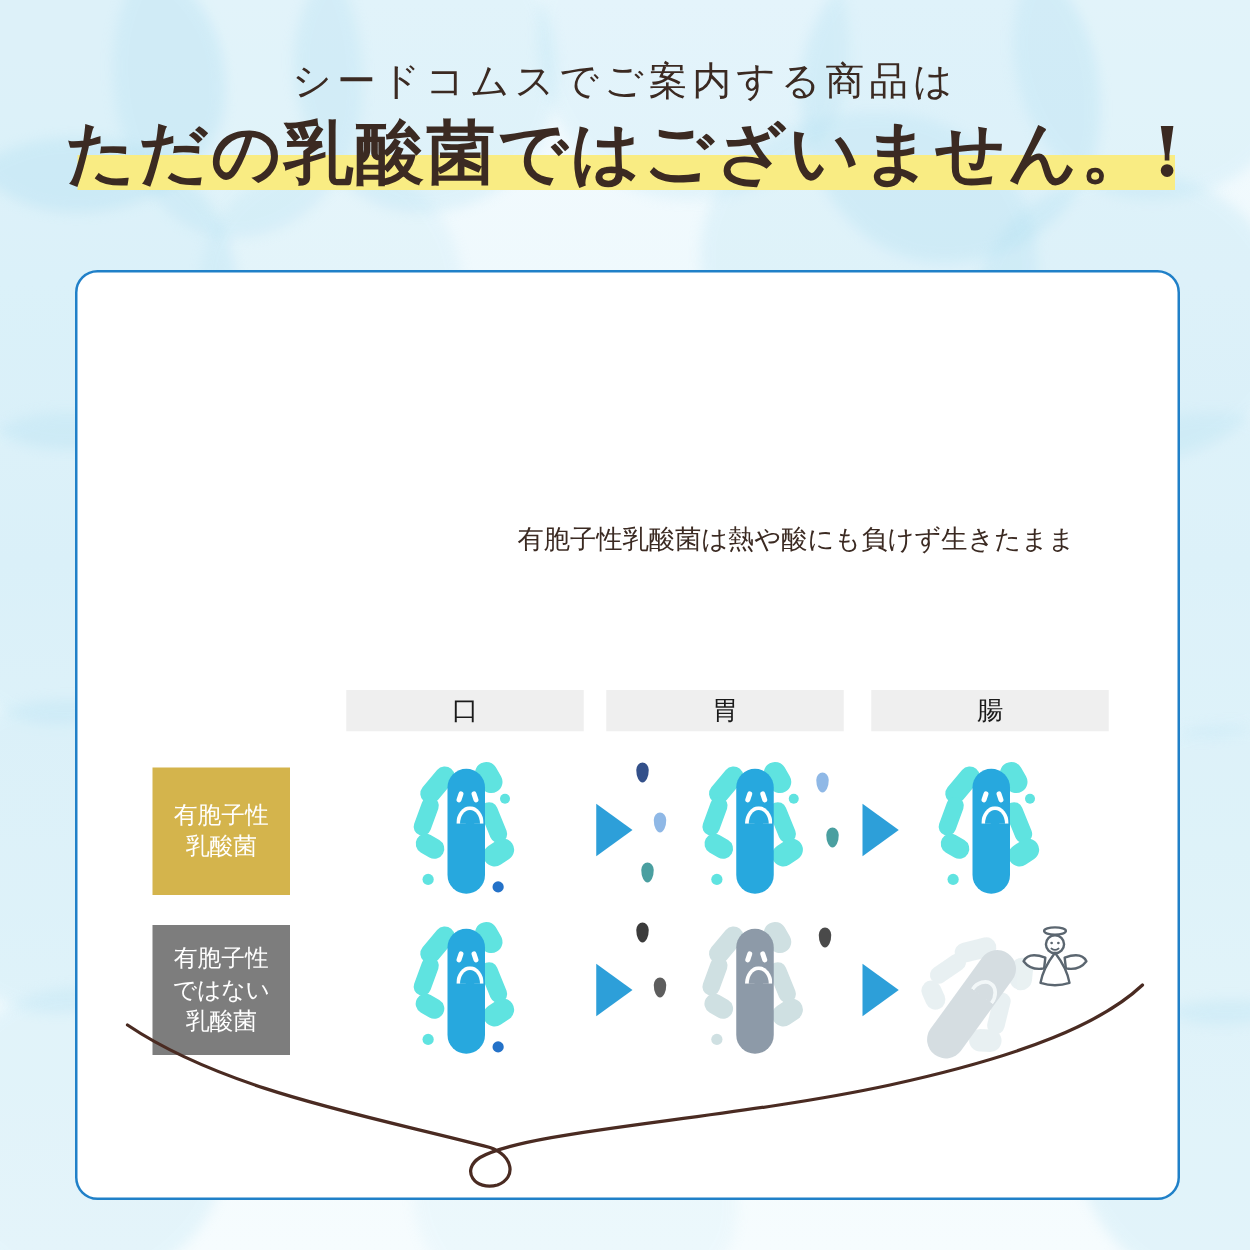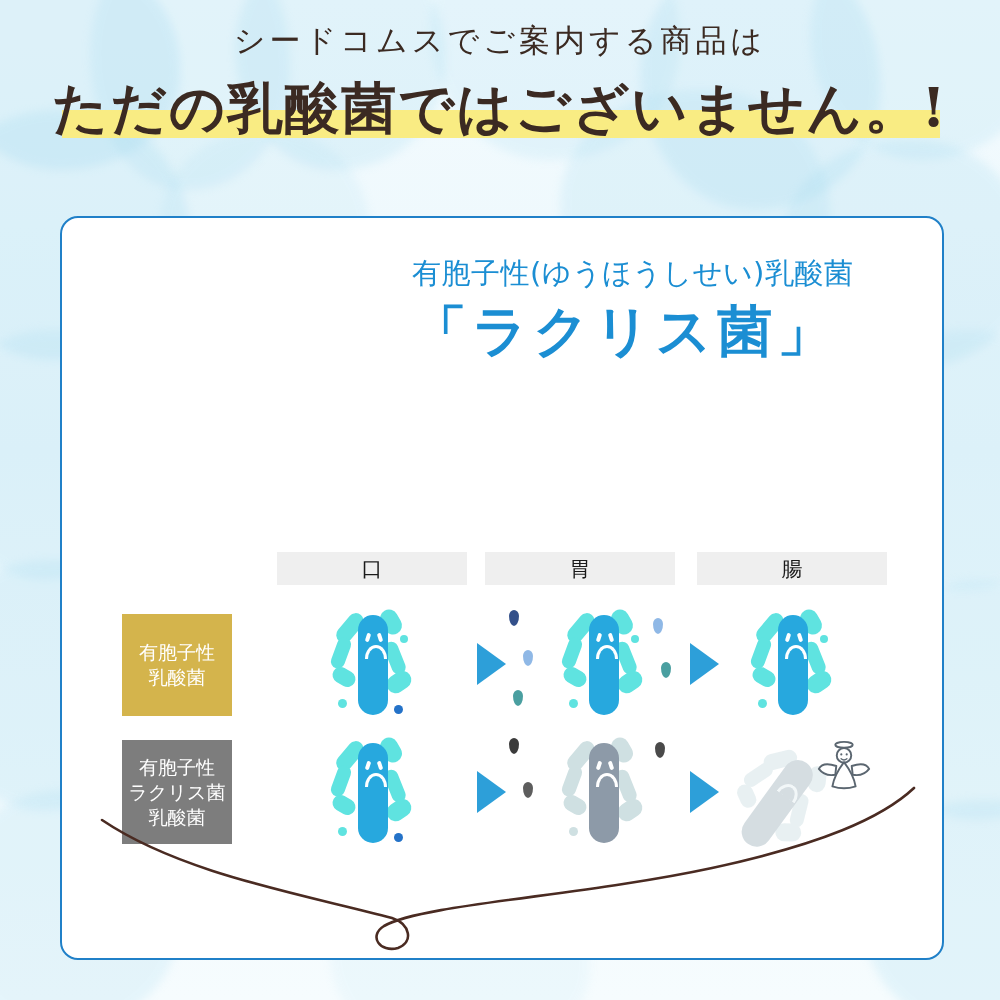--- a/index.html
+++ b/index.html
@@ -37,30 +37,29 @@
 
   
   .header {
     position: absolute;
     left: 0;
     top: 0;
     width: 1000px;
     text-align: center;
   }
   .headline-1 {
-    margin-top: 20px;
+    margin-top: 44px;
     font-family: "DejaVu Serif", "Liberation Serif", serif;
     font-size: 31px;
     letter-spacing: 4px;
     color: #3b2a22;
     white-space: nowrap;
   }
   .headline-2-wrap {
     position: relative;
-    margin-top: 10px;
     height: 74px;
   }
   .hl-bar {
     position: absolute;
     left: 62px;
     right: 60px;
     bottom: 8px;
     height: 28px;
     background: #f9ec83;
   }
@@ -321,26 +320,23 @@
     <div class="headline-1">シードコムスでご案内する商品は</div>
     <div class="headline-2-wrap">
       <div class="hl-bar"></div>
       <div class="headline-2">ただの乳酸菌ではございません。!</div>
     </div>
   </div>
 
   <div class="card">
 
 
-    <div class="title-block">
-      <div class="sub-title">有胞子性(ゆうほうしせい)乳酸菌</div>
-      <div class="main-title">「ラクリス菌」</div>
-    </div>
 
     <div class="body-copy">
+      <div>有胞子性乳酸菌は熱や酸にも負けず生きたまま</div>
     </div>
 
     <div class="diagram">
 
       <div class="col-head" style="left:215px; width:190px;">口</div>
       <div class="col-head" style="left:423px; width:190px;">胃</div>
       <div class="col-head" style="left:635px; width:190px;">腸</div>
 
       <div class="row-label gold" style="left:60px; top:62px; height:102px;">
         <span>有胞子性</span>
@@ -403,21 +399,21 @@
           <div class="splash" style="left:80px; top:28px; width:8px;  height:8px;"></div>
           <div class="body"></div>
           <div class="eye l"></div>
           <div class="eye r"></div>
           <div class="mouth"></div>
         </div>
       </div>
 
       <div class="row-label gray" style="left:60px; top:188px; height:104px;">
         <span>有胞子性</span>
-        <span>ラクリス菌</span>
+        <span>ではない</span>
         <span>乳酸菌</span>
       </div>
 
       <div class="cell" style="left:215px; top:180px;">
         <div class="germ">
           <div class="splash" style="left:22px; top:4px;  width:16px; height:34px; transform:rotate(40deg);"></div>
           <div class="splash" style="left:62px; top:2px;  width:18px; height:26px; transform:rotate(-30deg);"></div>
           <div class="splash" style="left:14px; top:30px; width:14px; height:32px; transform:rotate(20deg);"></div>
           <div class="splash" style="left:68px; top:34px; width:14px; height:34px; transform:rotate(-22deg);"></div>
           <div class="splash" style="left:12px; top:62px; width:24px; height:16px; transform:rotate(30deg);"></div>

